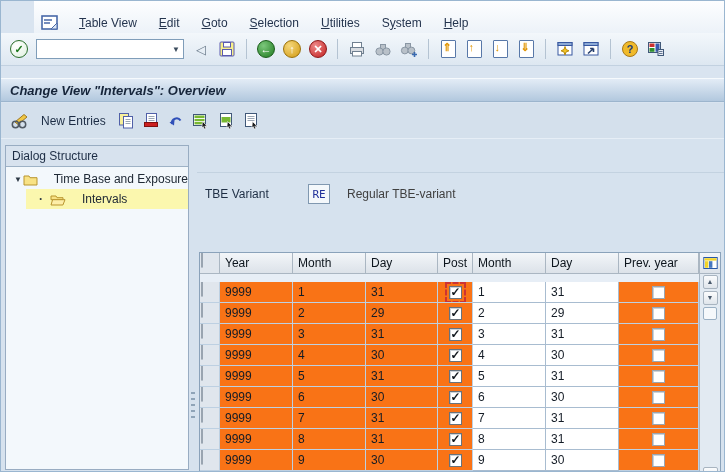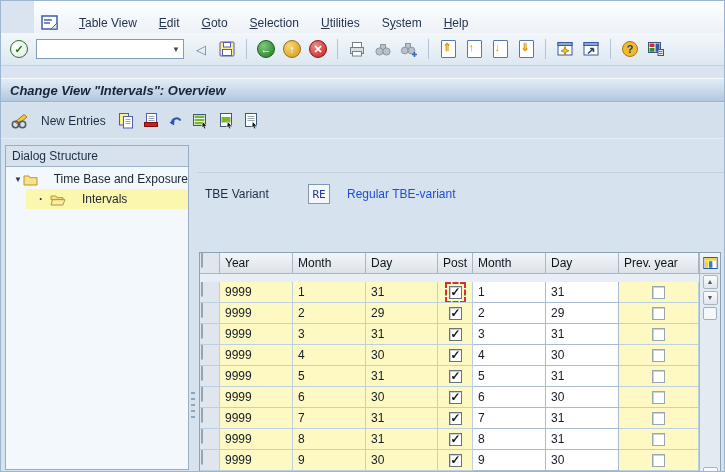--- a/index.html
+++ b/index.html
@@ -61,33 +61,33 @@
 
   .splitter{position:absolute;left:188px;width:8px;top:0;bottom:0;background:#d6e2ee;}
   .grip{position:absolute;left:2px;top:253px;width:4px;height:26px;
     background:repeating-linear-gradient(#8fa4b8 0 2px,transparent 2px 6px);}
 
   .rightpanel{position:absolute;left:196px;right:0;top:0;bottom:0;border-top:1px solid #c3d2e0;margin-top:33px;}
   .tbe-row{position:absolute;left:8px;top:11px;display:flex;align-items:center;}
   .tbe-label{width:103px;color:#1e2e44;}
   .tbe-field{width:22px;height:20px;border:1px solid #8098b0;background:#f4f8fb;color:#20309a;
     font-family:"DejaVu Sans Mono",monospace;font-size:11px;display:flex;align-items:center;justify-content:center;}
-  .tbe-desc{margin-left:17px;color:#1d4ed8;}
+  .tbe-desc{margin-left:17px;color:#404040;}
 
   
   .tablewrap{position:absolute;left:2px;top:79px;width:522px;height:247px;border:1px solid #8aa2ba;
     background:#e7eef6;display:flex;}
   .tmain{width:499px;display:flex;flex-direction:column;gap:8px;}
   .hrow{display:flex;height:21px;flex:0 0 auto;}
   .hcell{border-right:1px solid #aab6c2;border-bottom:1px solid #aab6c2;
     background:linear-gradient(#f3f6f9,#dce2e9);padding:3px 0 0 5px;color:#0c141c;overflow:hidden;white-space:nowrap;}
   .trow{display:flex;height:21px;flex:0 0 auto;}
   .cell{border-right:1px solid #bdd0e2;border-bottom:1px solid #bdd0e2;padding:3px 0 0 5px;
     overflow:hidden;white-space:nowrap;color:#141c26;}
-  .ro{background:#fef9c3;}
+  .ro{background:#f97316;}
   .ed{background:#ffffff;border-right:1px solid #a8bcd0;border-bottom:1px solid #a8bcd0;}
   .w-sel{width:20px;padding:0;background:#e0e6ed;}
   .w-year{width:73px;}.w-month{width:73px;}.w-day{width:72px;}.w-post{width:35px;}
   .w-month2{width:73px;}.w-day2{width:73px;}.w-prev{width:80px;}
   .ckcell{display:flex;align-items:center;justify-content:center;padding:0;}
   .selbtn{margin:1px;width:16px;height:17px;background:linear-gradient(#f5f6f7,#d2d6db);
     border:1px solid #99a4b0;border-radius:2px;}
   .chk{position:relative;display:inline-block;width:13px;height:13px;background:#fff;
     border:1px solid #68727c;box-shadow:inset 1px 1px 0 #ccd2d8;}
   .chk.dis{border-color:#9aa6b2;}

